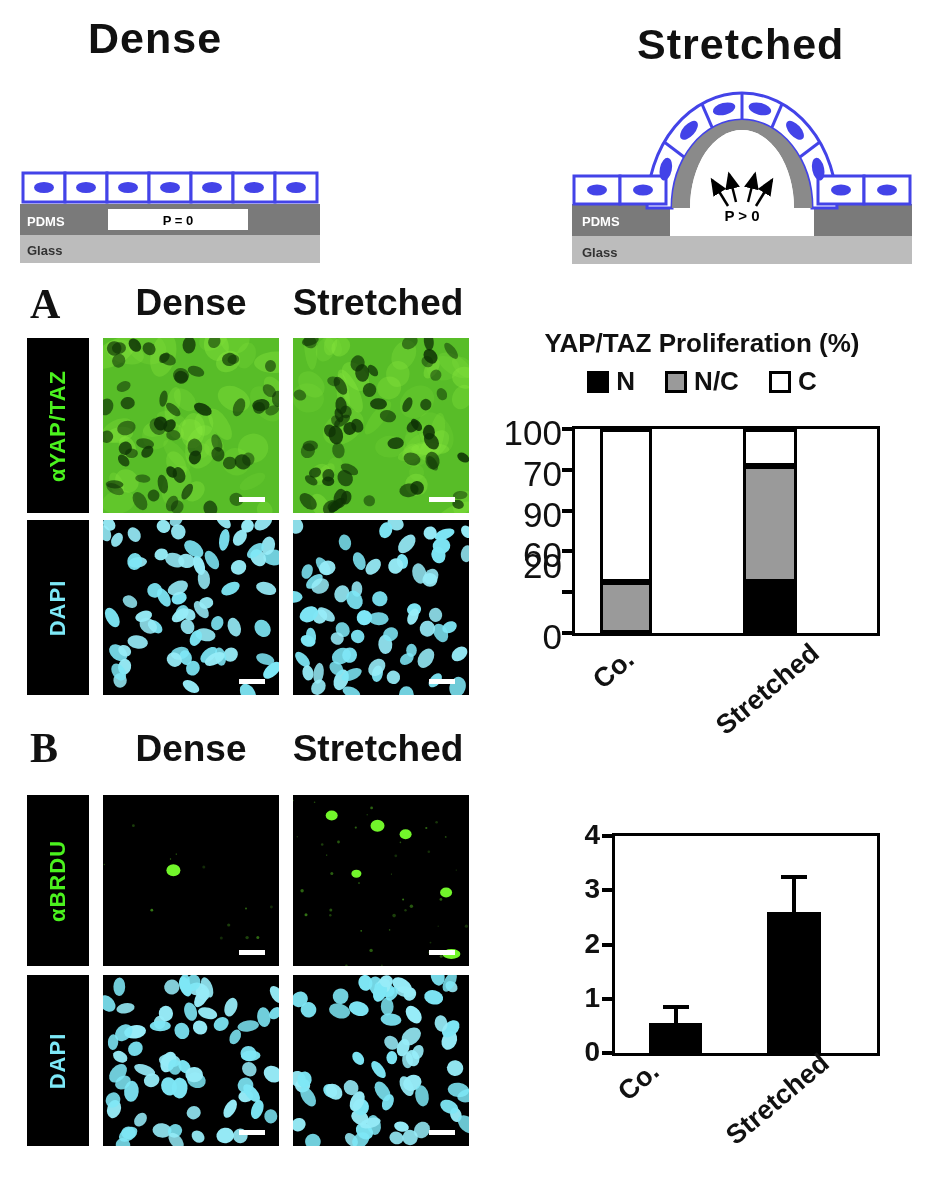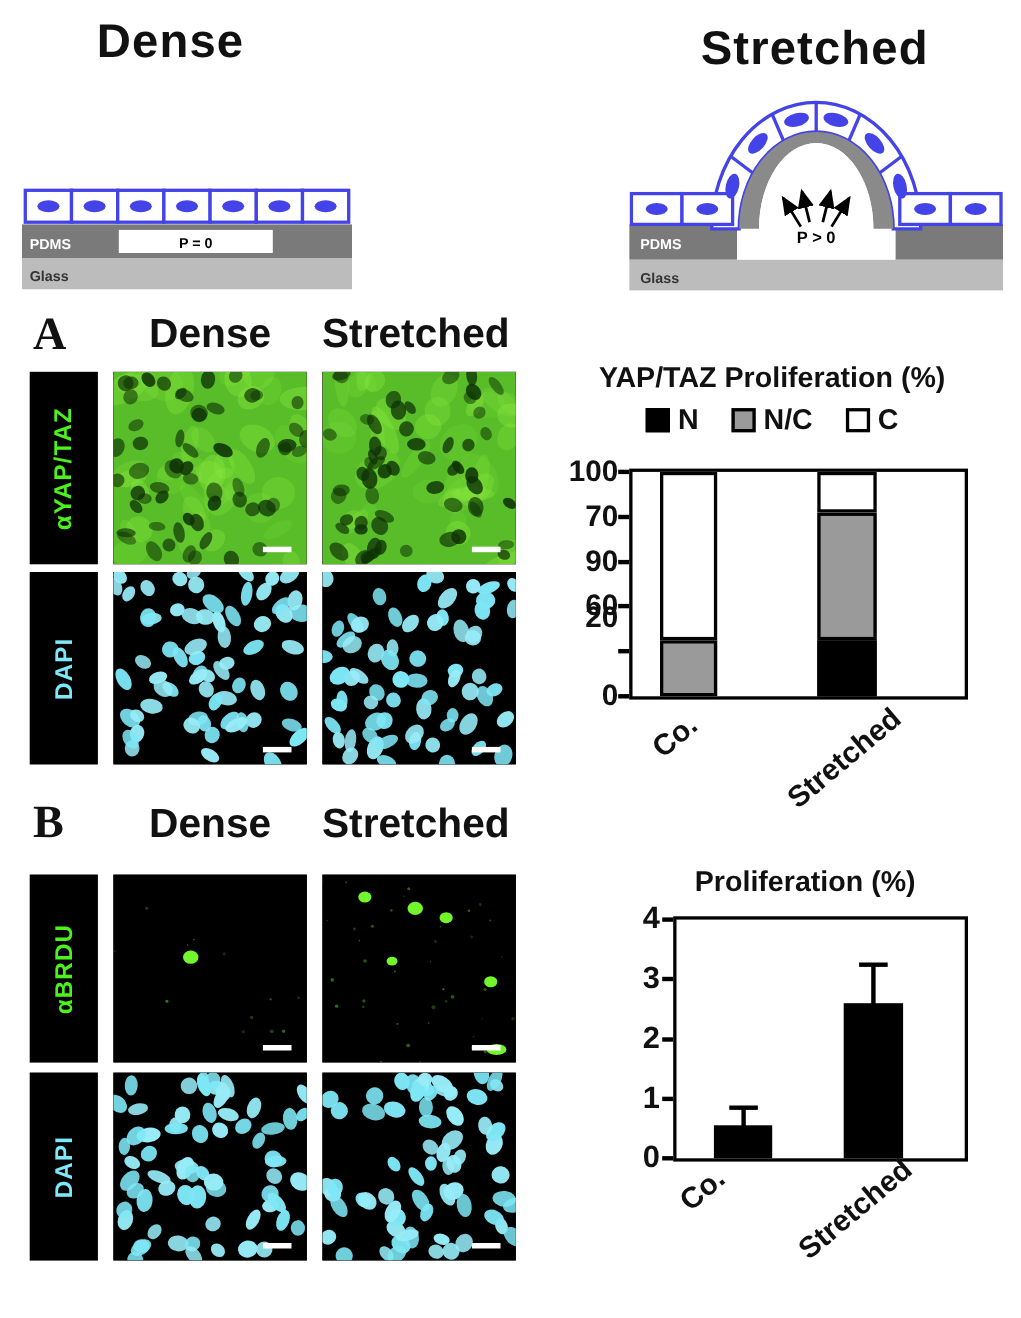--- a/index.html
+++ b/index.html
@@ -16,21 +16,21 @@
   .cyan{color:#7de8f7;}
   .img{width:176px;background:#000;overflow:hidden;}
   .img svg{display:block;}
   .ctitle{font-size:26px;font-weight:bold;text-align:center;white-space:nowrap;}
   .legend{display:flex;justify-content:center;align-items:center;gap:30px;}
   .legitem{display:flex;align-items:center;font-size:26px;font-weight:bold;gap:7px;}
   .swatch{width:22px;height:22px;border:3px solid #000;display:inline-block;}
   .plot{border:3px solid #000;background:#fff;}
   .plot .seg{position:absolute;border:3px solid #000;}
   .plot .err{position:absolute;background:#000;}
-  .ylab{position:absolute;text-align:right;font-size:27px;font-weight:bold;}
+  .ylab{position:absolute;text-align:right;font-size:35px;font-weight:normal;}
   .ylab2{position:absolute;text-align:right;font-size:28px;font-weight:bold;}
   .tick{position:absolute;background:#000;}
   .xlab{position:absolute;font-size:27px;font-weight:bold;transform:rotate(-40deg);
         transform-origin:left center;white-space:nowrap;}
   .schem-label{font-weight:bold;font-size:13px;}
   .schem-label-big{font-weight:bold;font-size:15px;}
 </style>
 </head>
 <body>
 
@@ -725,21 +725,20 @@
         <ellipse cx="148.1" cy="48.4" rx="8.3" ry="6.4" fill="#97ecf8" opacity="0.93" transform="rotate(82 148.1 48.4)"></ellipse>
         <ellipse cx="68.0" cy="132.0" rx="8.3" ry="8.0" fill="#7ee7f6" opacity="0.99" transform="rotate(83 68.0 132.0)"></ellipse>
         <ellipse cx="5.6" cy="149.7" rx="7.2" ry="6.6" fill="#97ecf8" opacity="0.97" transform="rotate(145 5.6 149.7)"></ellipse>
         <ellipse cx="77.4" cy="148.0" rx="10.6" ry="5.0" fill="#97ecf8" opacity="0.91" transform="rotate(165 77.4 148.0)"></ellipse>
         <ellipse cx="140.7" cy="22.3" rx="9.6" ry="7.1" fill="#7ee7f6" opacity="0.98" transform="rotate(15 140.7 22.3)"></ellipse>
         <ellipse cx="64.2" cy="126.3" rx="10.6" ry="6.6" fill="#97ecf8" opacity="0.98" transform="rotate(116 64.2 126.3)"></ellipse>
         <rect x="136" y="155" width="26" height="5" fill="#ffffff"></rect>
       </svg>
     </div>
 
-  <div class="ctitle" style="left:560px;top:786px;width:344px">Proliferation (%)</div>
   <div class="plot" id="plotB" style="left:612px;top:833px;width:268px;height:223px">
       <div class="seg" style="left: 34px; width: 53px; bottom: 0px; height: 29.8375px; background: rgb(0, 0, 0); border: none;"></div>
       <div class="err" style="left: 58.5px; width: 4px; bottom: 21.8375px; height: 24.275px;"></div>
       <div class="err" style="left: 47.5px; width: 26px; bottom: 44.1125px; height: 4px;"></div>
       <div class="seg" style="left: 152px; width: 54px; bottom: 0px; height: 141.05px; background: rgb(0, 0, 0); border: none;"></div>
       <div class="err" style="left: 177px; width: 4px; bottom: 133.05px; height: 43.2625px;"></div>
       <div class="err" style="left: 166px; width: 26px; bottom: 174.312px; height: 4px;"></div>
     </div>
 
 <div class="ylab" style="left: 476px; top: 617px; width: 86px;">0</div>

